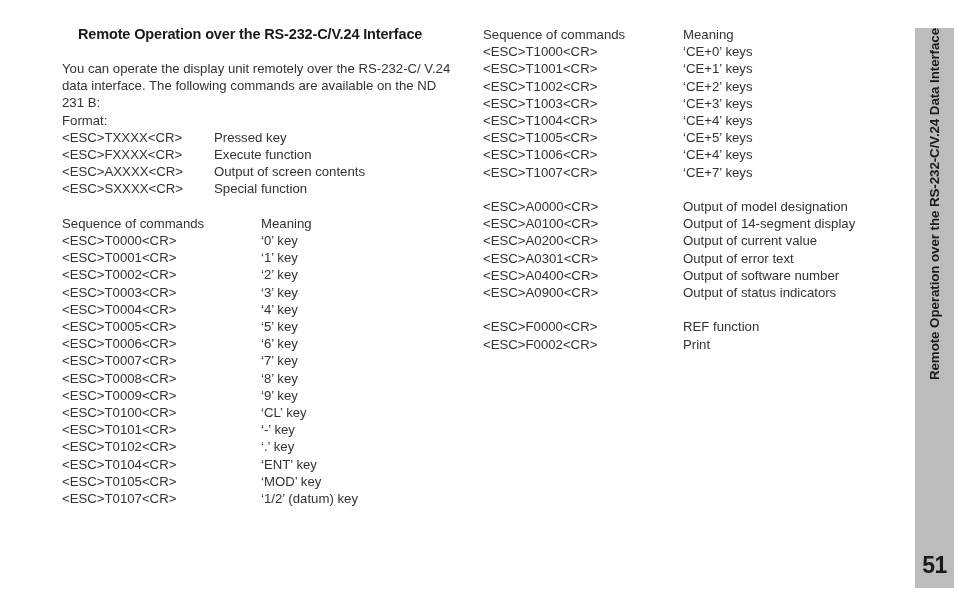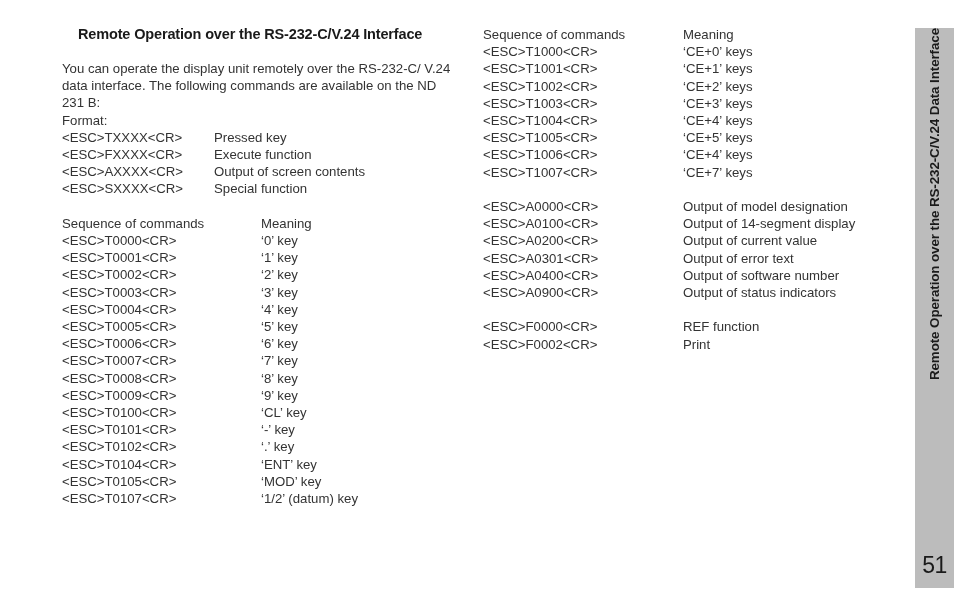--- a/index.html
+++ b/index.html
@@ -123,21 +123,21 @@
     white-space: nowrap;
     padding-top: 6px;
   }
   .page-number {
     position: absolute;
     left: 915px;
     top: 552px;
     width: 39px;
     text-align: center;
     font-size: 23px;
-    font-weight: normal;
+    font-weight: bold;
     color: #1a1a1a;
     letter-spacing: -0.5px;
   }
 </style>
 </head>
 <body>
 
 <div class="page">
 
   <div class="col-left">

